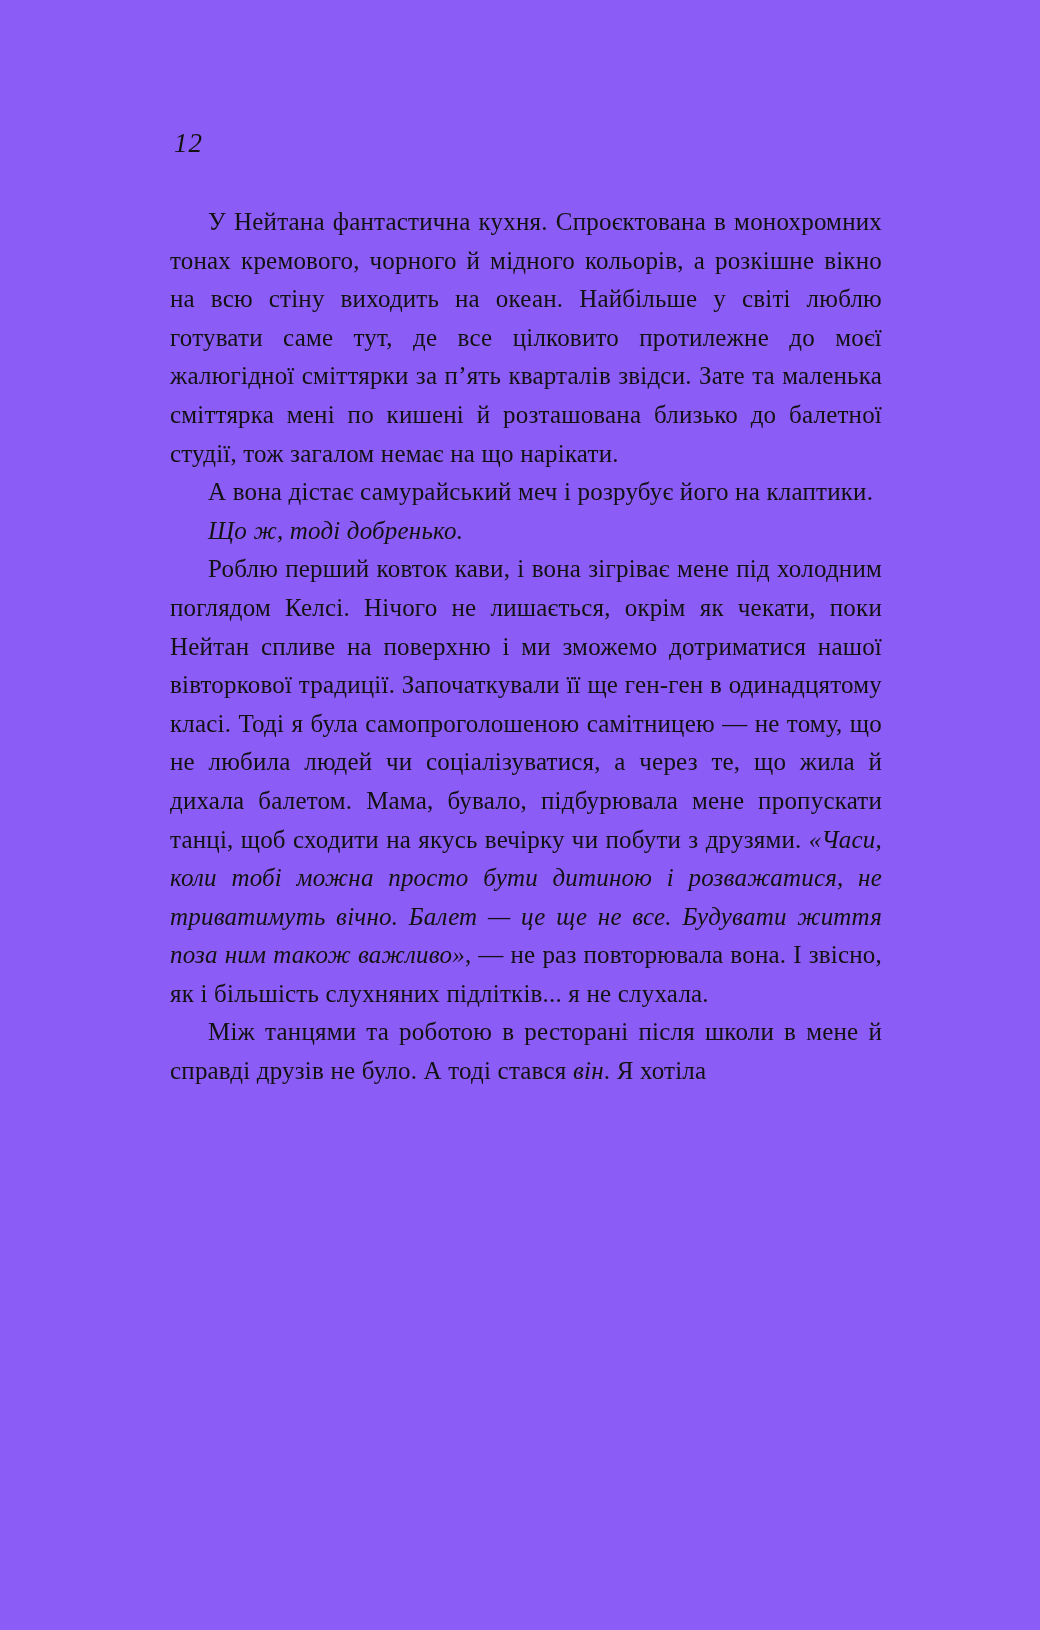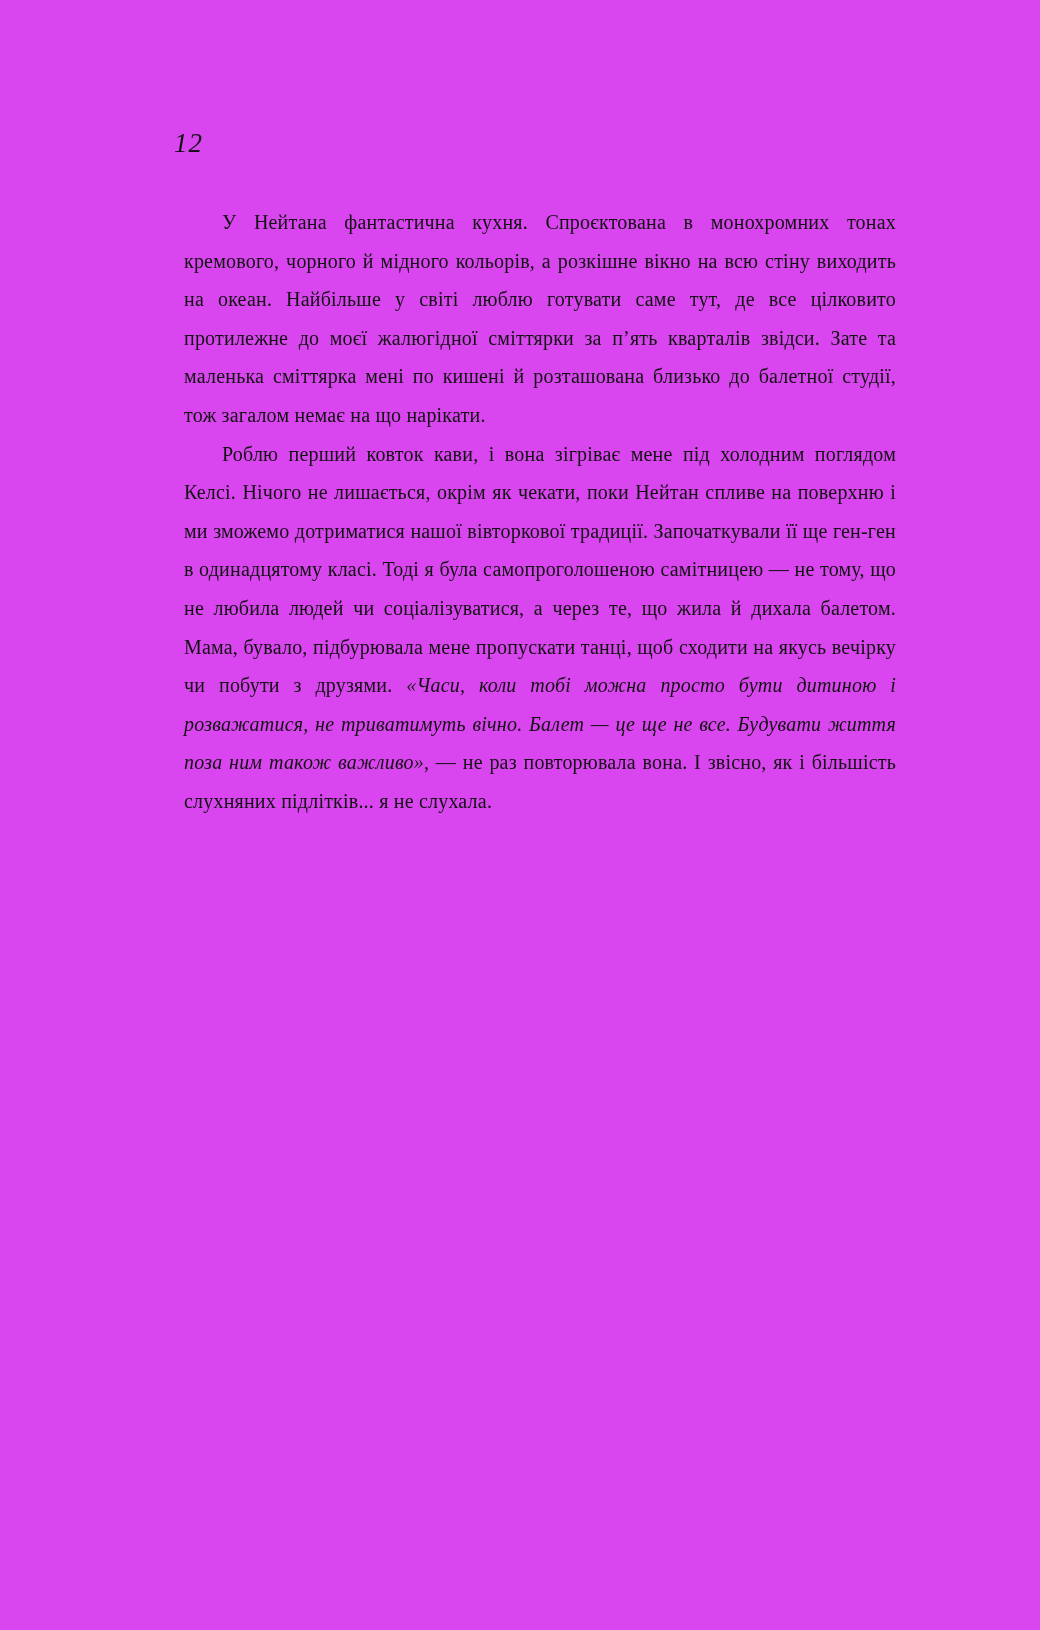--- a/index.html
+++ b/index.html
@@ -11,51 +11,54 @@
     width: 1040px;
     height: 1630px;
     font-family: "Liberation Serif", "DejaVu Serif", serif;
     color: #121212;
     overflow: hidden;
   }
   .page {
     position: relative;
     width: 1040px;
     height: 1630px;
-    background: #d946ef;
+    background: #8b5cf6;
   }
   .page-number {
     position: absolute;
     left: 174px;
     top: 128px;
     font-size: 27px;
     font-style: italic;
     letter-spacing: 1px;
   }
   .text-block {
     position: absolute;
-    left: 184px;
+    left: 170px;
     top: 203px;
     width: 712px;
-    font-size: 20px;
+    font-size: 25px;
     line-height: 38.6px;
     text-align: justify;
     letter-spacing: 0.2px;
   }
   .text-block p {
     margin: 0;
     padding: 0;
     text-indent: 38px;
   }
   .text-block em {
     font-style: italic;
   }
 </style>
 </head>
 <body>
 
 <div class="page">
   <div class="page-number">12</div>
   <div class="text-block">
       <p><span>У Нейтана фантастична кухня. Спроєктована в монохромних тонах кремового, чорного й мідного кольорів, а розкішне вікно на всю стіну виходить на океан. Найбільше у світі люблю готувати саме тут, де все цілковито протилежне до моєї жалюгідної сміттярки за п’ять кварталів звідси. Зате та маленька сміттярка мені по кишені й розташована близько до балетної студії, тож загалом немає на що нарікати.</span></p>
+      <p><span>А вона дістає самурайський меч і розрубує його на клаптики.</span></p>
+      <p><em>Що ж, тоді добренько.</em></p>
       <p><span>Роблю перший ковток кави, і вона зігріває мене під холодним поглядом Келсі. Нічого не лишається, окрім як чекати, поки Нейтан спливе на поверхню і ми зможемо дотриматися нашої вівторкової традиції. Започаткували її ще ген-ген в одинадцятому класі. Тоді я була самопроголошеною самітницею — не тому, що не любила людей чи соціалізуватися, а через те, що жила й дихала балетом. Мама, бувало, підбурювала мене пропускати танці, щоб сходити на якусь вечірку чи побути з друзями. </span><em>«Часи, коли тобі можна просто бути дитиною і розважатися, не триватимуть вічно. Балет — це ще не все. Будувати життя поза ним також важливо»</em><span>, — не раз повторювала вона. І звісно, як і більшість слухняних підлітків... я не слухала.</span></p>
+      <p><span>Між танцями та роботою в ресторані після школи в мене й справді друзів не було. А тоді стався </span><em>він</em><span>. Я хотіла</span></p>
     </div>
 </div>
 
 </body></html>

